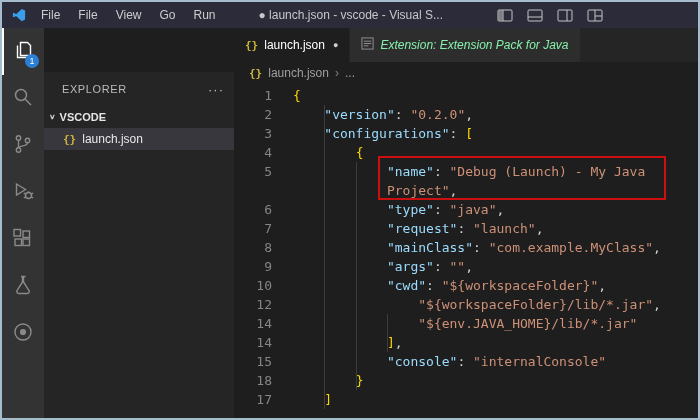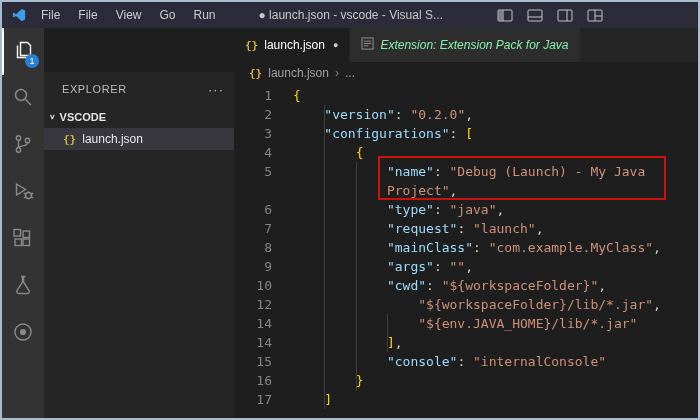--- a/index.html
+++ b/index.html
@@ -275,21 +275,21 @@
             </div>
             <div class="crow">
               <span class="lnum">14</span>
               <span class="ltext"><span class="tok-d">            </span><span class="tok-p">]</span><span class="tok-d">,</span></span>
             </div>
             <div class="crow">
               <span class="lnum">15</span>
               <span class="ltext"><span class="tok-d">            </span><span class="tok-k">"console"</span><span class="tok-d">: </span><span class="tok-s">"internalConsole"</span></span>
             </div>
             <div class="crow">
-              <span class="lnum">16</span>
+              <span class="lnum">18</span>
               <span class="ltext"><span class="tok-d">        </span><span class="tok-p">}</span></span>
             </div>
             <div class="crow">
               <span class="lnum">17</span>
               <span class="ltext"><span class="tok-d">    </span><span class="tok-p">]</span></span>
             </div>
           </div>
         <div class="red-box"></div>
       </div>
     </div>

